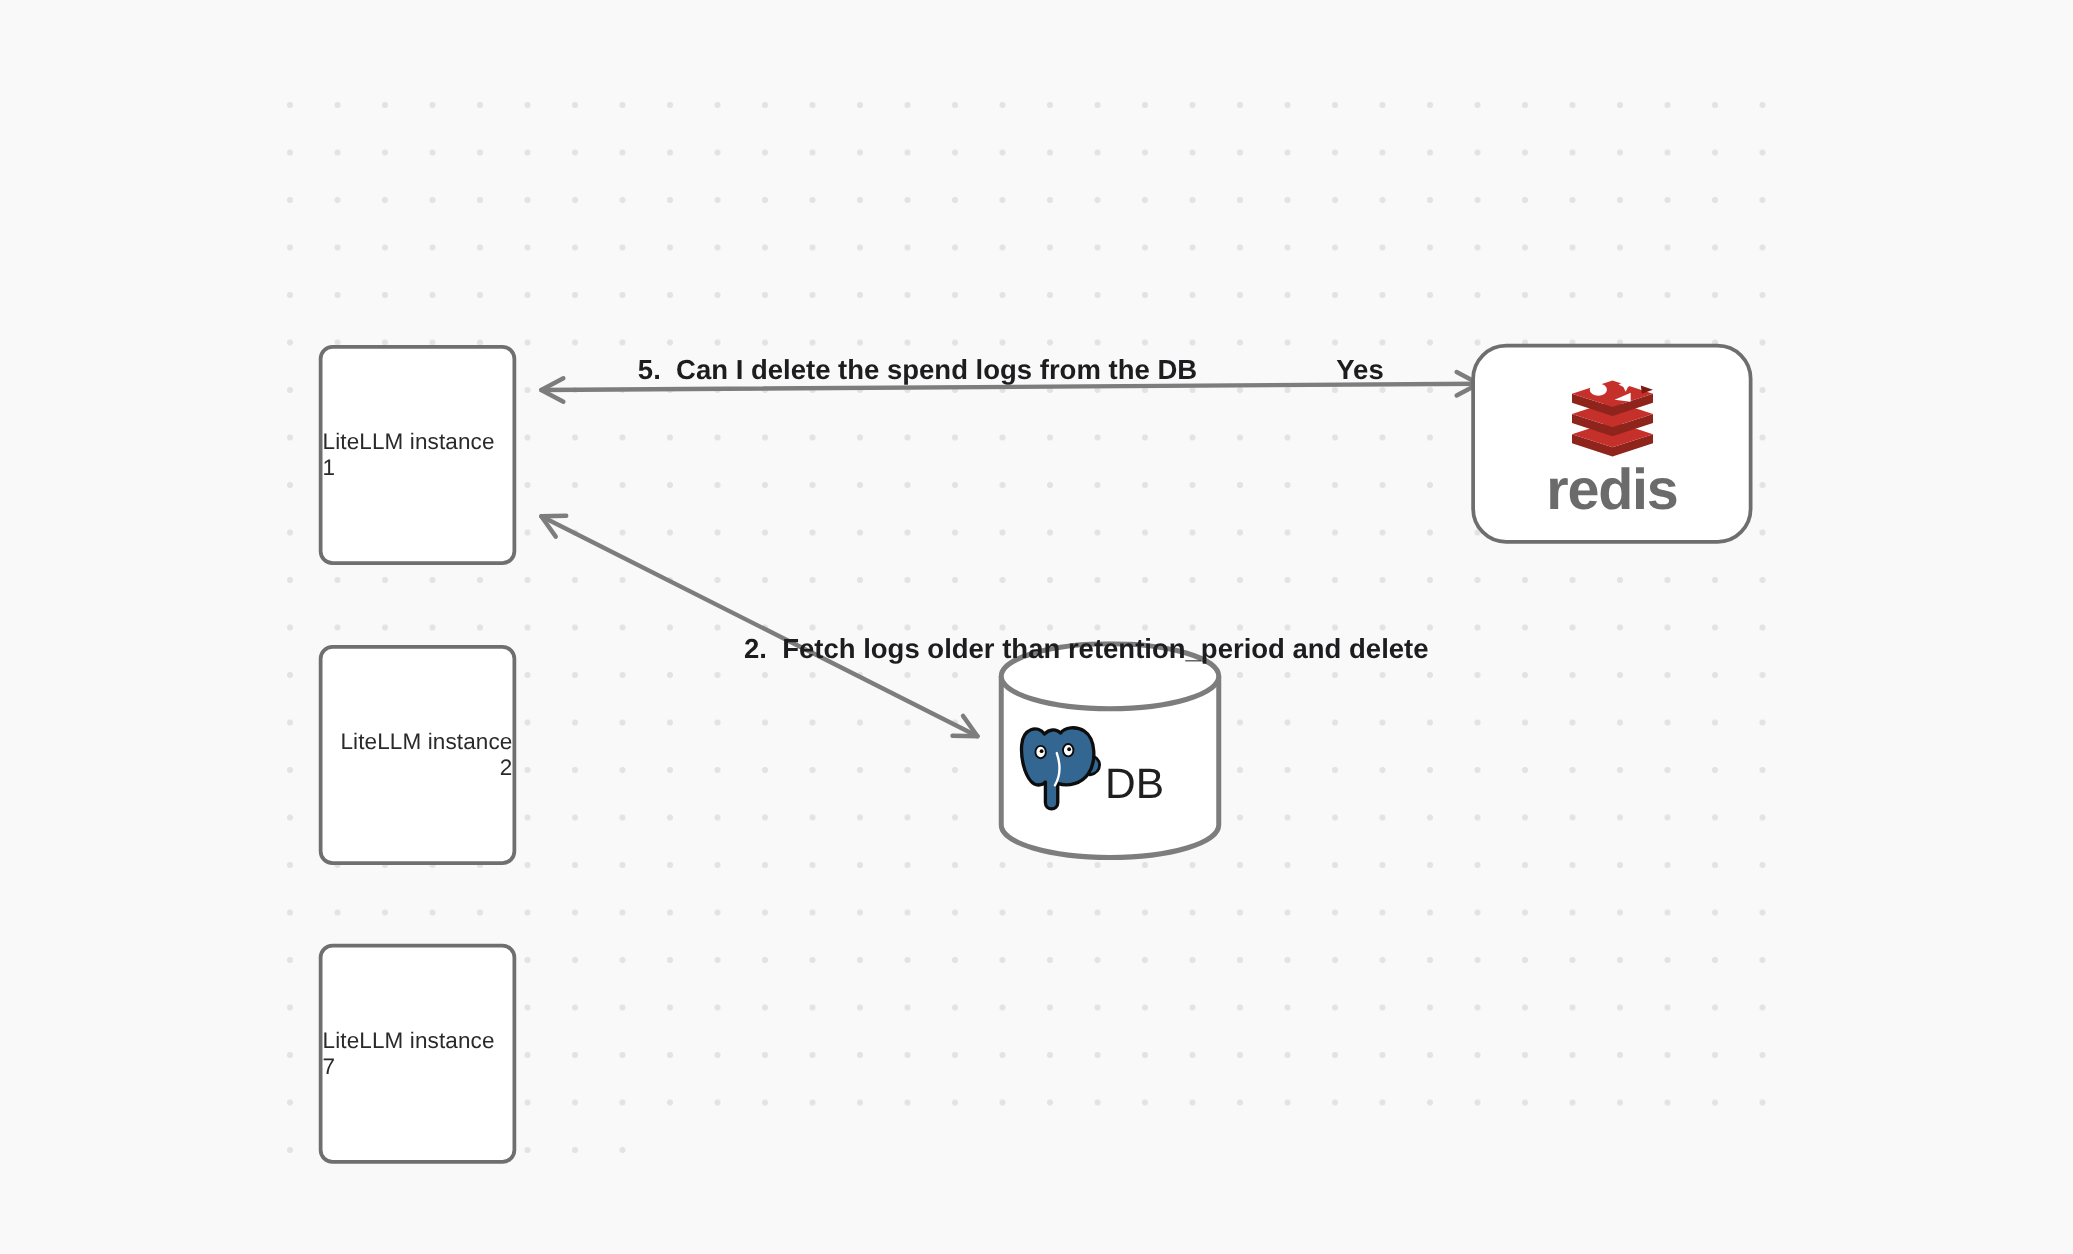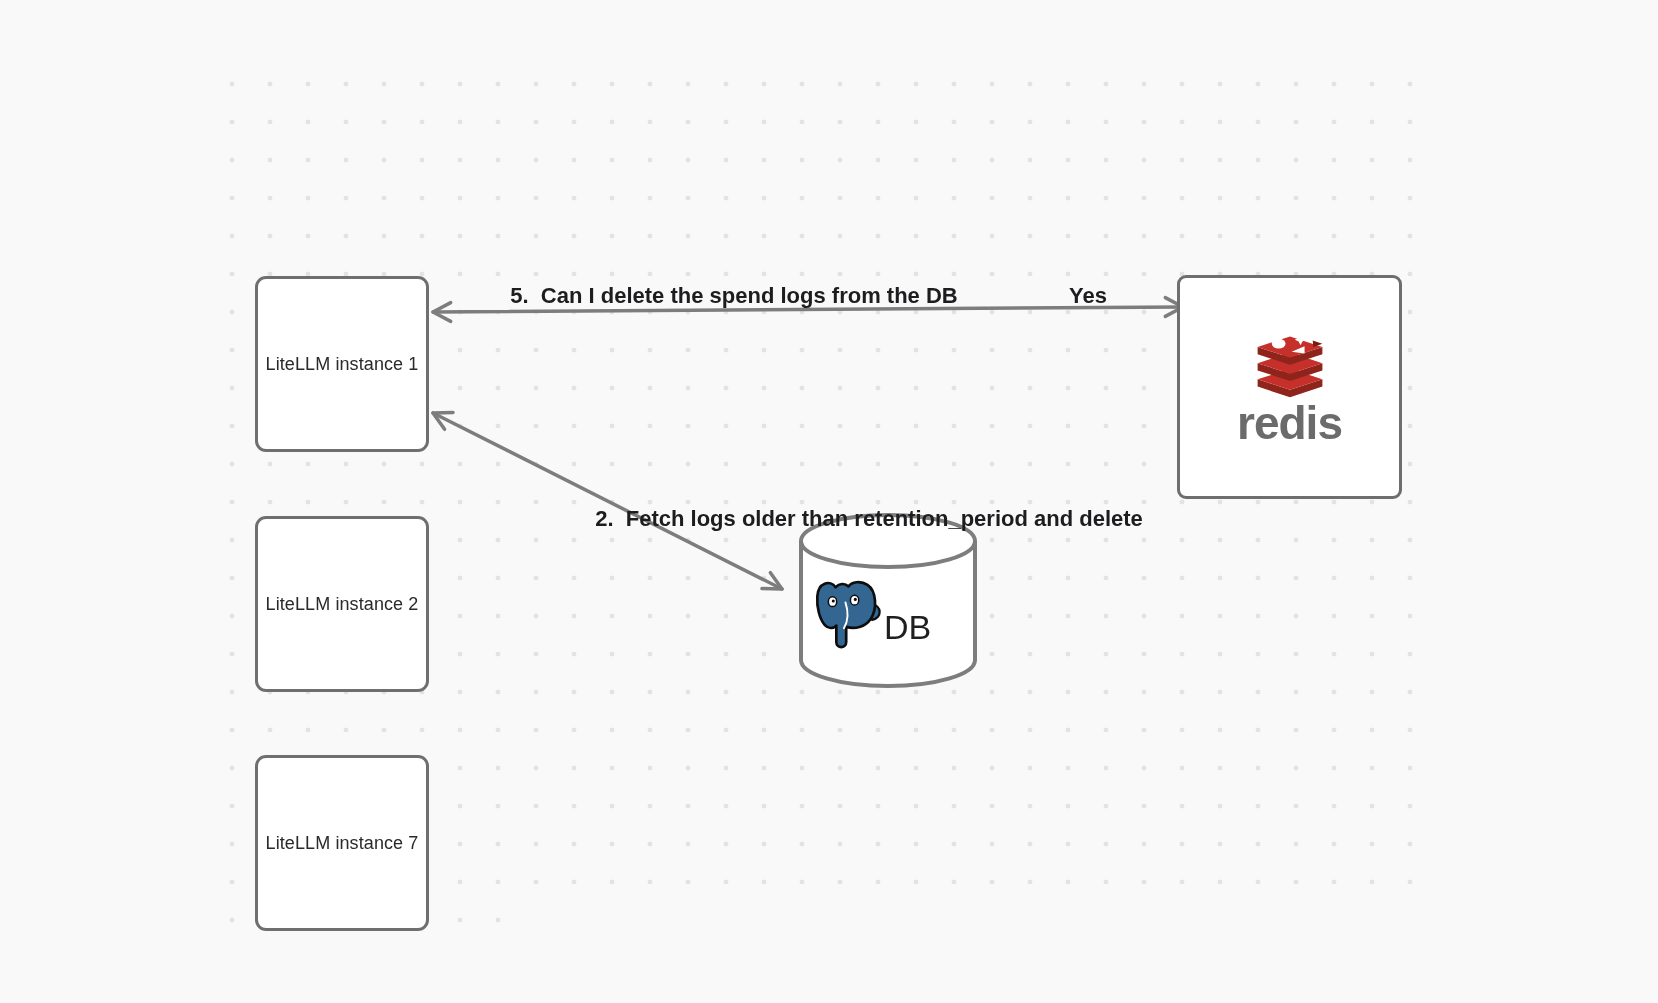--- a/index.html
+++ b/index.html
@@ -13,39 +13,39 @@
   .dots{
     position:absolute;
     background-image:radial-gradient(circle, #e3e3e3 2.2px, transparent 2.7px);
     background-size:38px 38px;
   }
   .dots-main{left:213px;top:65px;width:1216px;height:836px;}
   .dots-strip{left:213px;top:901px;width:305px;height:38px;}
   svg.arrows{position:absolute;left:0;top:0;width:1658px;height:1003px;}
   .node{
     position:absolute;
-    width:174px;height:176px;
+    width:158px;height:176px;
     box-sizing:border-box;
     border:3px solid #6f6f6f;
     border-radius:11px;
     background:#ffffff;
     display:flex;align-items:center;justify-content:center;
   }
   .node-1{left:255px;top:276px;}
   .node-2{left:255px;top:516px;text-align:right;}
   .node-3{left:255px;top:755px;}
   .node-label{
     font-size:18px;color:#2a2a2a;letter-spacing:0.1px;
   }
   .redis-node{
     position:absolute;left:1177px;top:275px;
-    width:225px;height:224px;
+    width:225px;height:160px;
     box-sizing:border-box;
     border:3.5px solid #6e6e6e;
-    border-radius:9px;
+    border-radius:28px;
     background:#ffffff;
     display:flex;flex-direction:column;align-items:center;justify-content:center;
   }
   .redis-mark{width:82px;height:68px;margin-top:6px;}
   .redis-word{
     font-size:46px;font-weight:bold;color:#6b6b6b;
     line-height:1;margin-top:-2px;letter-spacing:-1px;
   }
   .cylinder{position:absolute;left:797px;top:513px;}
   .elephant{position:absolute;left:812px;top:578px;}

